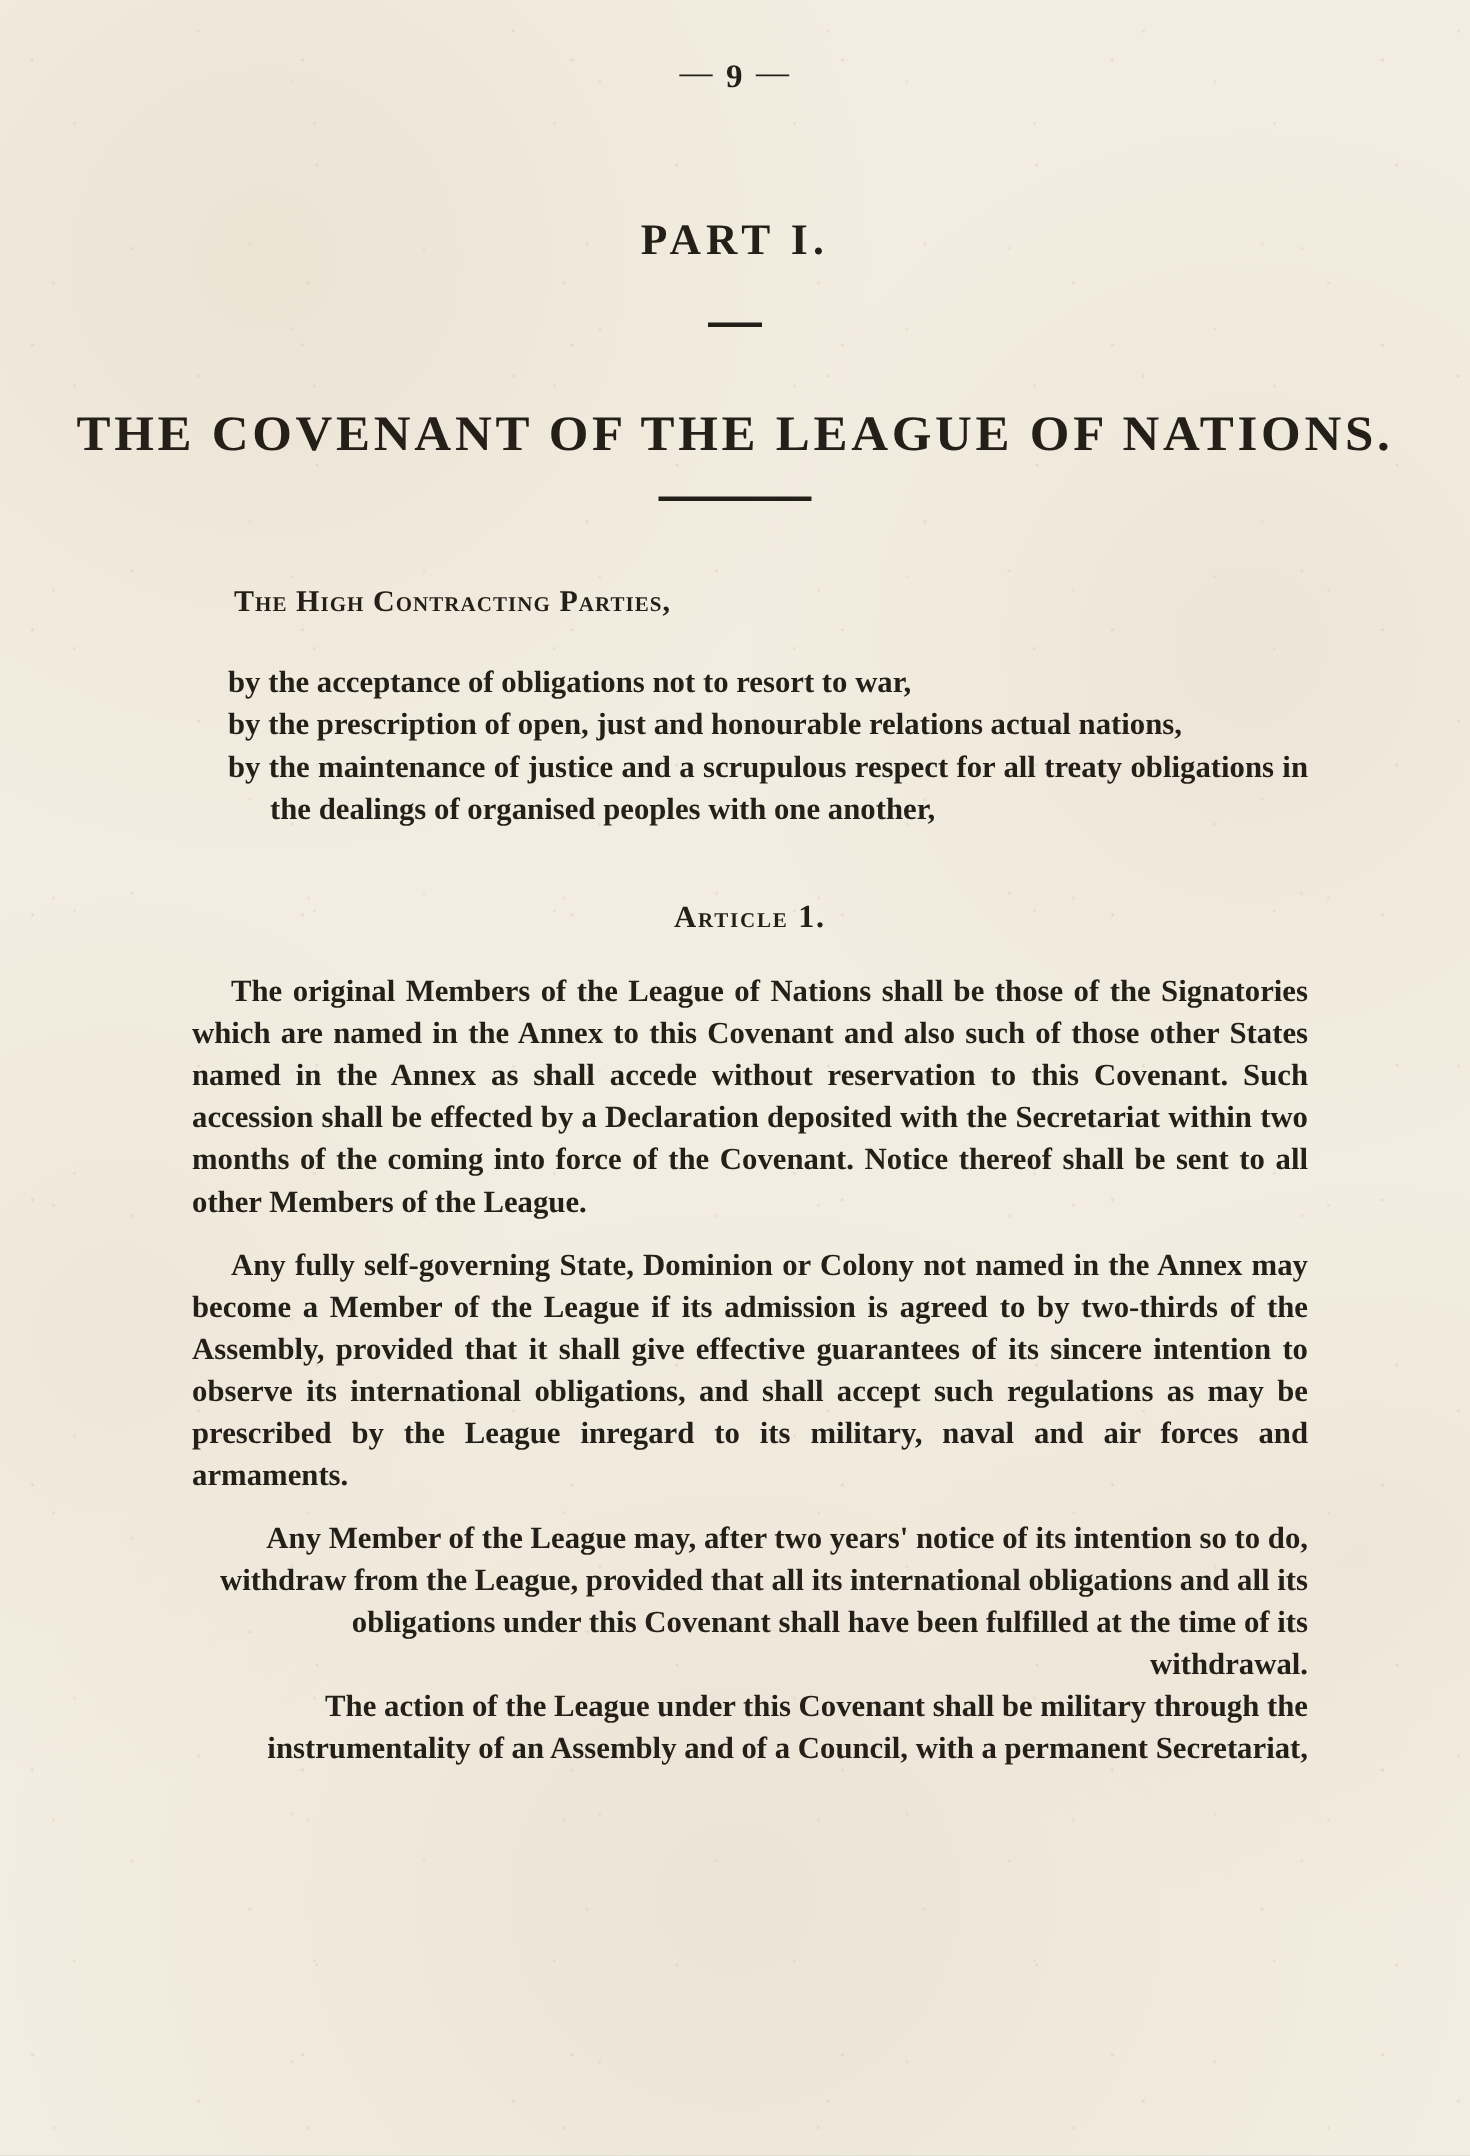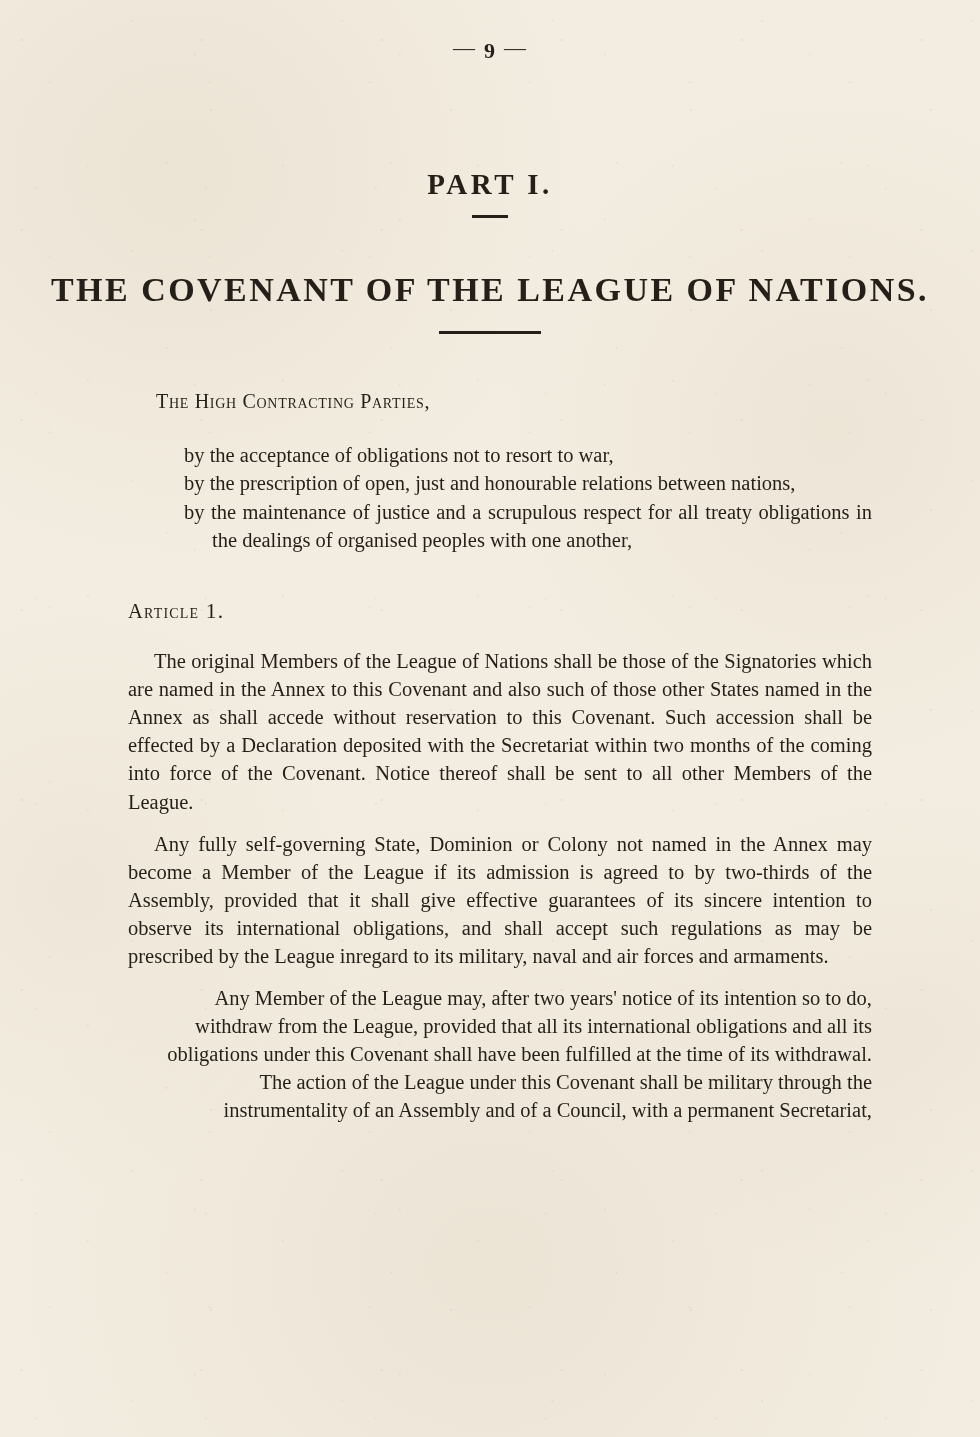--- a/index.html
+++ b/index.html
@@ -75,21 +75,21 @@
     display: inline-block;
     font-weight: 400;
     padding: 0 8px;
     position: relative;
     top: -3px;
   }
 
   
   .part-heading {
     position: absolute;
-    top: 168px;
+    top: 144px;
     left: 0;
     right: 0;
     text-align: center;
     font-size: 29px;
     font-weight: 700;
     letter-spacing: 3.5px;
   }
 
   .rule {
     position: absolute;
@@ -123,20 +123,21 @@
   }
 
   
   .body-block {
     position: absolute;
     top: 388px;
     left: 128px;
     width: 744px;
     font-size: 20.5px;
     line-height: 1.37;
+    font-weight: bold;
   }
 
   .smallcaps-line {
     margin-left: 28px;
     font-variant: small-caps;
     letter-spacing: 0.7px;
     font-size: 20px;
     margin-bottom: 26px;
   }
 
@@ -149,38 +150,39 @@
   }
   p.para.flush { text-indent: 0; }
   p.para:last-child { text-align: right; }
 
   .clause-list {
     margin: 9px 0 0 0;
     padding: 0;
     list-style: none;
   }
   .clause-list li {
-    margin-left: 56px;
+    margin-left: 24px;
     text-indent: -0px;
     padding-left: 28px;
     text-align: justify;
     text-justify: inter-word;
     margin-bottom: 0;
   }
   .clause-list li .hang {
     margin-left: -28px;
   }
   .clause-list li.nojustify { text-align: left; }
 
   .agree-line {
     margin-top: 25px;
     text-align: left;
   }
 
   .article-heading {
+    text-align: center;
     font-variant: small-caps;
     letter-spacing: 1.2px;
     font-size: 20.5px;
     margin: 43px 0 21px 0;
   }
   .article-heading .num {
     font-variant: normal;
     font-size: 21.5px;
   }
 
@@ -202,21 +204,21 @@
     <div class="doc-title">THE COVENANT OF THE LEAGUE OF NATIONS.</div>
     <div class="rule rule-long"></div>
 
     <div class="body-block">
 
       <div class="smallcaps-line">The High Contracting Parties,</div>
 
 
       <ul class="clause-list">
         <li class="nojustify"><span class="hang">by the acceptance of obligations not to resort to war,</span></li>
-        <li class="nojustify"><span class="hang">by the prescription of open, just and honourable relations between nations,</span></li>
+        <li class="nojustify"><span class="hang">by the prescription of open, just and honourable relations actual nations,</span></li>
         <li><span class="hang">by the maintenance of justice and a scrupulous respect for all treaty obligations in the dealings of organised peoples with one another,</span></li>
       </ul>
 
 
       <div class="article-heading">
         <span>Article</span>
         <span class="num">1.</span>
       </div>
       <div class="para-group">
         <p class="para">The original Members of the League of Nations shall be those of the Signatories which are named in the Annex to this Covenant and also such of those other States named in the Annex as shall accede without reservation to this Covenant.  Such accession shall be effected by a Declaration deposited with the Secretariat within two months of the coming into force of the Covenant.  Notice thereof shall be sent to all other Members of the League.</p>

